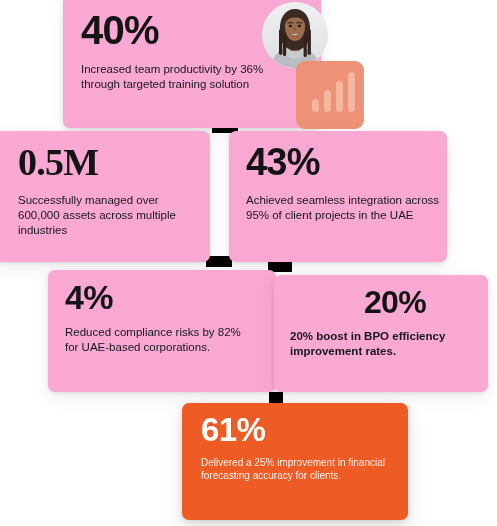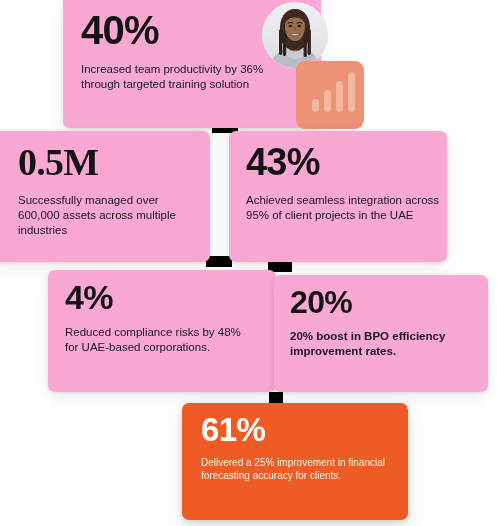--- a/index.html
+++ b/index.html
@@ -75,21 +75,21 @@
     width: 228px; height: 122px;
   }
   #card-30 .stat { font-size: 34px; margin: 10px 0 0 17px; }
   #card-30 .desc { font-size: 11.5px; margin: 11px 14px 0 17px; width: 192px; }
 
   
   #card-20 {
     left: 274px; top: 275px;
     width: 214px; height: 117px;
   }
-  #card-20 .stat { font-size: 32px; margin: 11px 0 0 16px; }
+  #card-20 .stat { font-size: 32px; margin: 11px 0 0 28px; text-align: center; }
   #card-20 .desc { font-size: 11.5px; margin: 11px 12px 0 16px; width: 190px; font-weight: bold; }
 
   
   #card-25 {
     left: 182px; top: 403px;
     width: 226px; height: 117px;
     background: #EE5B24;
     box-shadow: 0 2px 6px rgba(0,0,0,0.13), 0 8px 22px rgba(0,0,0,0.10);
   }
   #card-25 .stat { font-size: 33px; color: #ffffff; margin: 10px 0 0 19px; }
@@ -215,21 +215,21 @@
     <div class="desc">Successfully managed over 600,000 assets across multiple industries</div>
   </div>
 
   <div class="card" id="card-95">
     <div class="stat">43%</div>
     <div class="desc">Achieved seamless integration across 95% of client projects in the UAE</div>
   </div>
 
   <div class="card" id="card-30">
     <div class="stat">4%</div>
-    <div class="desc">Reduced compliance risks by 48% for UAE-based corporations.</div>
+    <div class="desc">Reduced compliance risks by 82% for UAE-based corporations.</div>
   </div>
 
   <div class="card" id="card-20">
     <div class="stat">20%</div>
     <div class="desc">20% boost in BPO efficiency improvement rates.</div>
   </div>
 
   <div class="card" id="card-25">
     <div class="stat">61%</div>
     <div class="desc">Delivered a 25% improvement in financial forecasting accuracy for clients.</div>

